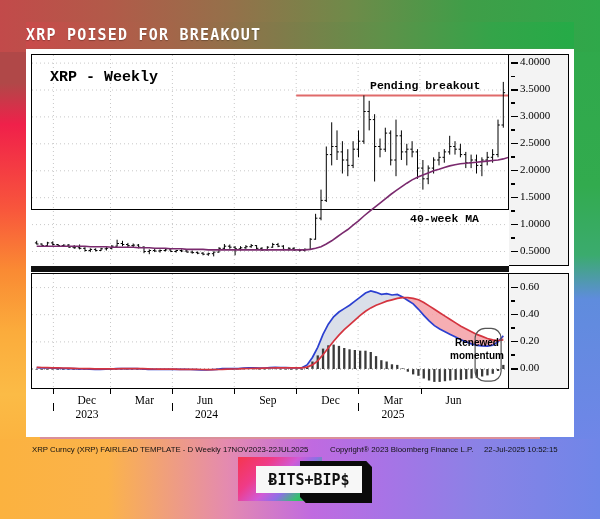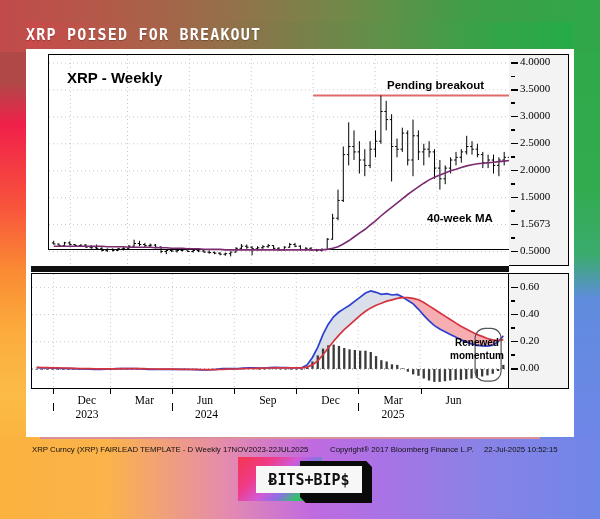--- a/index.html
+++ b/index.html
@@ -45,21 +45,21 @@
   }
 
   
   .card{
     position:absolute;left:26px;top:49px;width:548px;height:388px;
     background:#ffffff;
   }
 
   
   .plot{position:absolute;background:#ffffff;border:1px solid #000;box-sizing:border-box;}
-  #price-plot{left:22px;top:5px;width:478px;height:196px;}
+  #price-plot{left:5px;top:5px;width:478px;height:156px;font-family:Liberation Mono, monospace;}
   #macd-plot{left:5px;top:224px;width:478px;height:116px;}
 
   .divider{position:absolute;left:5px;top:217px;width:478px;height:6px;background:#111;}
 
   
   .yaxis{position:absolute;background:#f3f3f3;border:1px solid #000;box-sizing:border-box;}
   #price-yaxis{left:483px;top:5px;width:60px;height:212px;border-left:none;}
   #macd-yaxis{left:483px;top:224px;width:60px;height:116px;border-left:none;}
 
   .ytick{position:absolute;left:0;width:60px;height:0;font-size:10.5px;color:#000;
@@ -716,21 +716,21 @@
       </div>
     </div>
 
     <div class="yaxis" id="price-yaxis">
         <div class="ytick" style="top: 196.538px;">
           <i></i>
           <em>0.5000</em>
         </div>
         <div class="ytick" style="top: 169.615px;">
           <i></i>
-          <em>1.5673</em>
+          <em>1.0000</em>
         </div>
         <div class="ytick" style="top: 142.692px;">
           <i></i>
           <em>1.5000</em>
         </div>
         <div class="ytick" style="top: 115.769px;">
           <i></i>
           <em>2.0000</em>
         </div>
         <div class="ytick" style="top: 88.8462px;">
@@ -817,21 +817,21 @@
         <div class="xtick" style="left: 327.43px;"></div>
         <div class="xlab" style="left: 316.43px; top: 5px;">Mar</div>
         <div class="xlab yr" style="left: 314.43px; top: 19px;">2025</div>
         <div class="xtick" style="left: 327.43px; top: 14px; height: 8px;"></div>
         <div class="xtick" style="left: 389.57px;"></div>
         <div class="xlab" style="left: 378.57px; top: 5px;">Jun</div>
       </div>
 
     <div class="footer">
       <span id="f-left">XRP Curncy (XRP) FAIRLEAD TEMPLATE - D  Weekly 17NOV2023-22JUL2025</span>
-      <span id="f-mid">Copyright® 2017 Bloomberg Finance L.P.</span>
+      <span id="f-mid">Copyright® 2023 Bloomberg Finance L.P.</span>
       <span id="f-right">22-Jul-2025 10:52:15</span>
     </div>
   </div>
 
   <div class="logo-wrap">
     <div class="logo-grad"></div>
     <div class="logo-shadow"></div>
     <div class="logo-box">
       <span>ɃITS+BIP$</span>
     </div>

